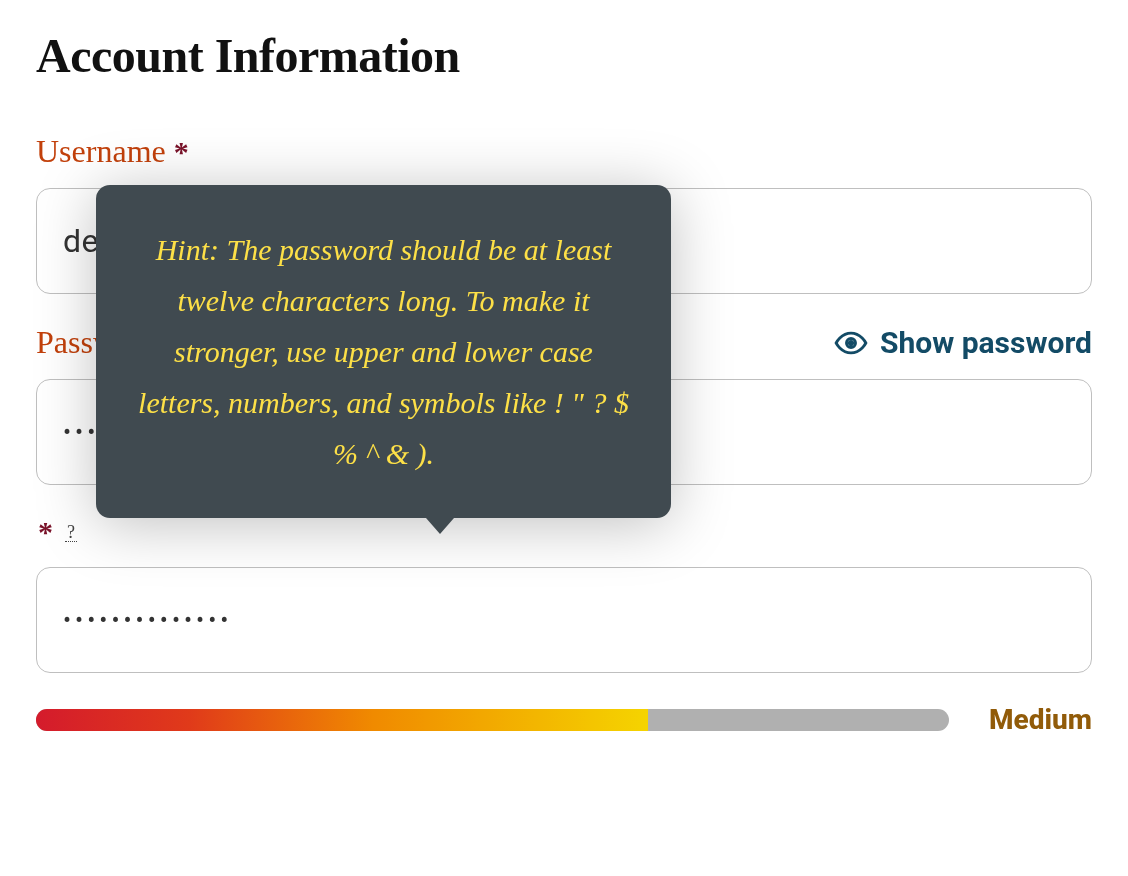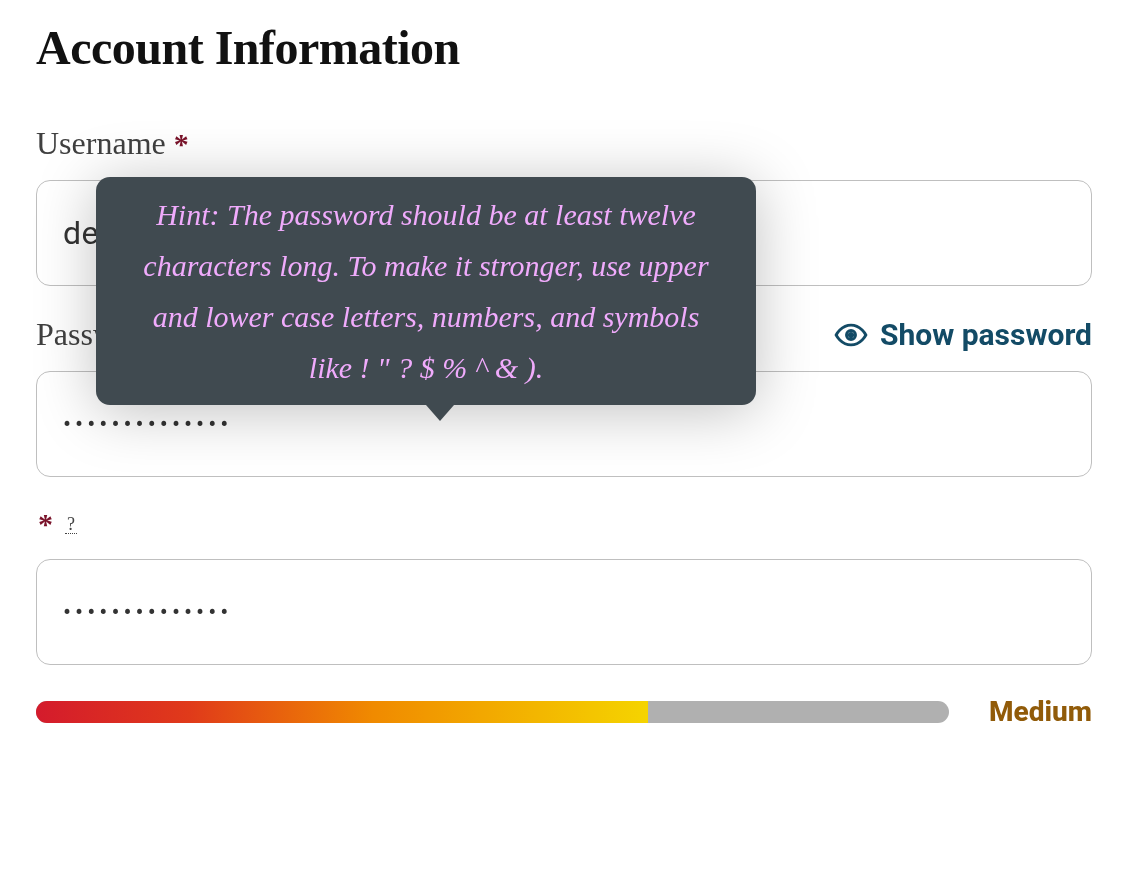--- a/index.html
+++ b/index.html
@@ -10,40 +10,40 @@
     background: #fff;
     color: #111;
   }
   .container {
     width: 1128px;
     padding: 10px 36px 40px 36px;
   }
   h1.section-title {
     font-size: 48px;
     font-weight: 800;
-    margin: 10px 0 50px 0;
+    margin: 18px 0 50px 0;
     letter-spacing: -0.5px;
   }
   .field-row {
     margin-bottom: 30px;
     position: relative;
   }
   .label-line {
     display: flex;
     align-items: center;
     justify-content: space-between;
     margin-bottom: 18px;
   }
   .label-left {
     display: flex;
     align-items: baseline;
     gap: 6px;
     font-size: 32px;
   }
-  .label-text { color: #404040; }
+  .label-text { color: #c2410c; }
   .required-star {
     color: #7a132a;
     font-weight: bold;
     font-size: 30px;
     margin-left: 2px;
   }
   .hint-trigger {
     font-size: 18px;
     color: #444;
     border-bottom: 1px dotted #444;
@@ -82,29 +82,29 @@
     letter-spacing: 0.5px;
   }
   .password-input {
     letter-spacing: 4px;
     font-size: 24px;
   }
   .tooltip {
     position: absolute;
     left: 60px;
     top: -330px;
-    width: 660px;
+    width: 575px;
     background: #404a50;
-    color: #f0abfc;
+    color: #fde047;
     font-family: Georgia, "Times New Roman", serif;
     font-style: italic;
     font-size: 30px;
     line-height: 1.7;
     text-align: center;
-    padding: 12px 34px;
+    padding: 39px 34px;
     border-radius: 14px;
     box-shadow: 0 6px 60px rgba(0,0,0,0.25);
     z-index: 10;
   }
   .tooltip::after {
     content: "";
     position: absolute;
     bottom: -16px;
     left: 330px;
     border-left: 14px solid transparent;

